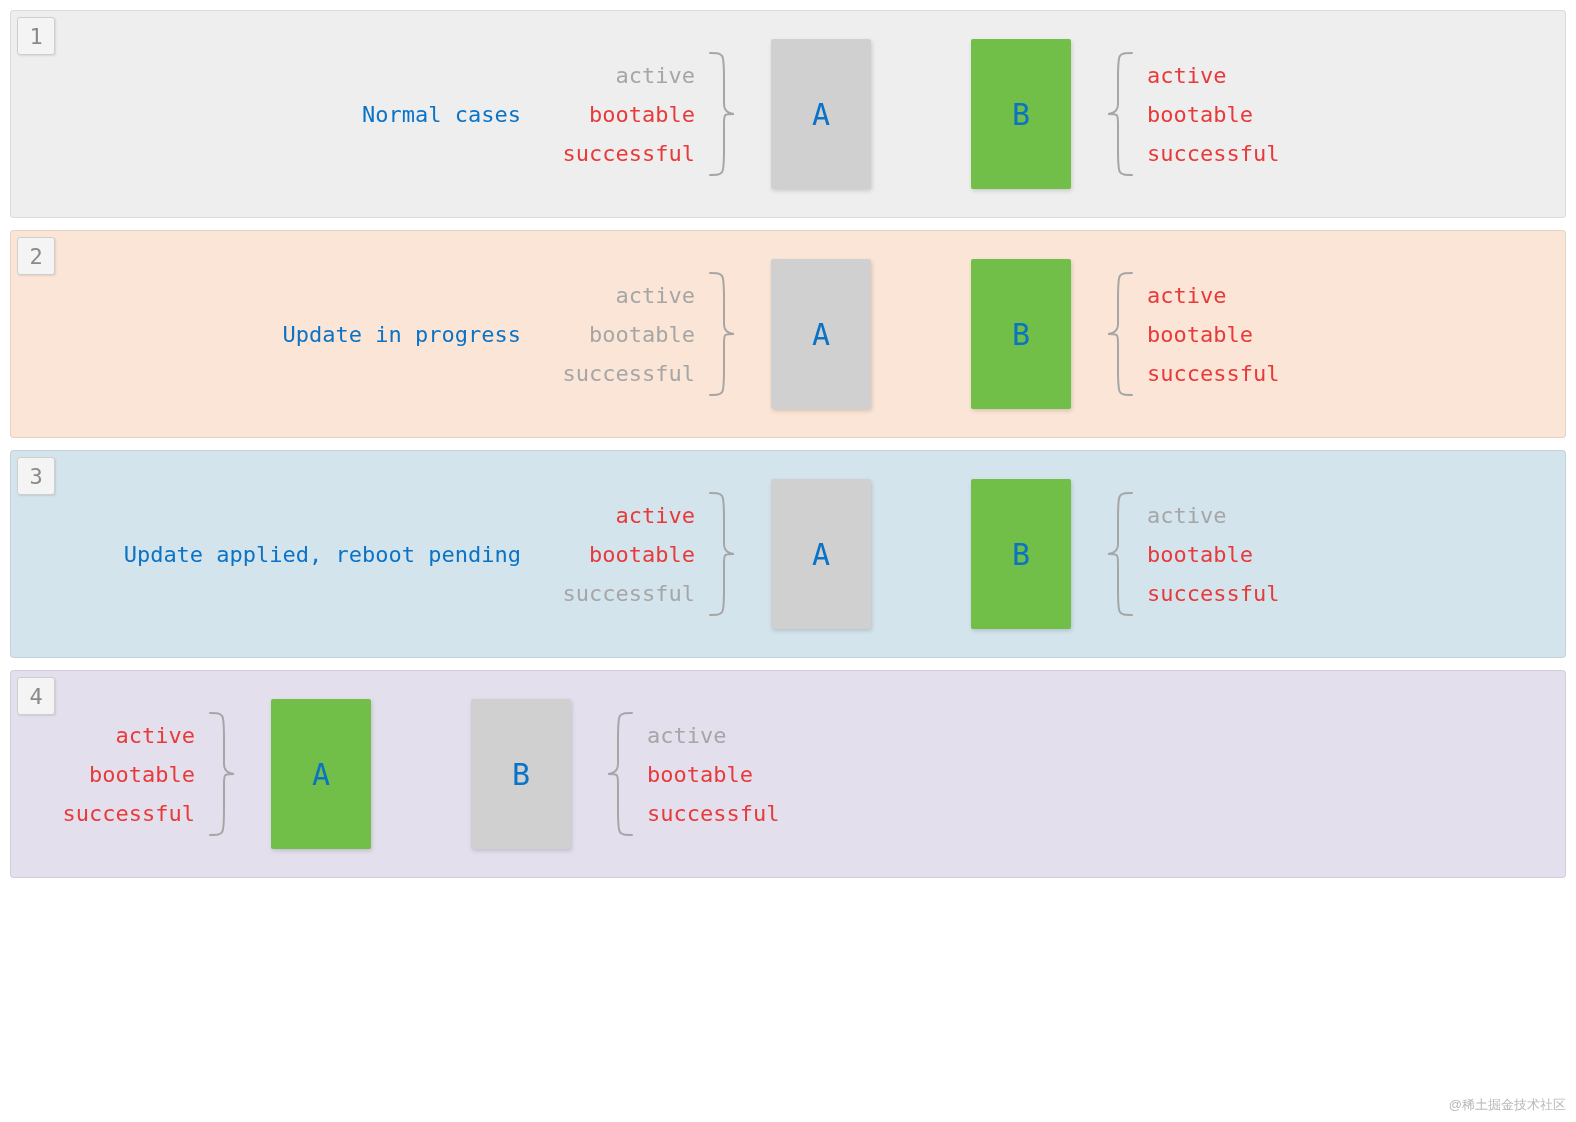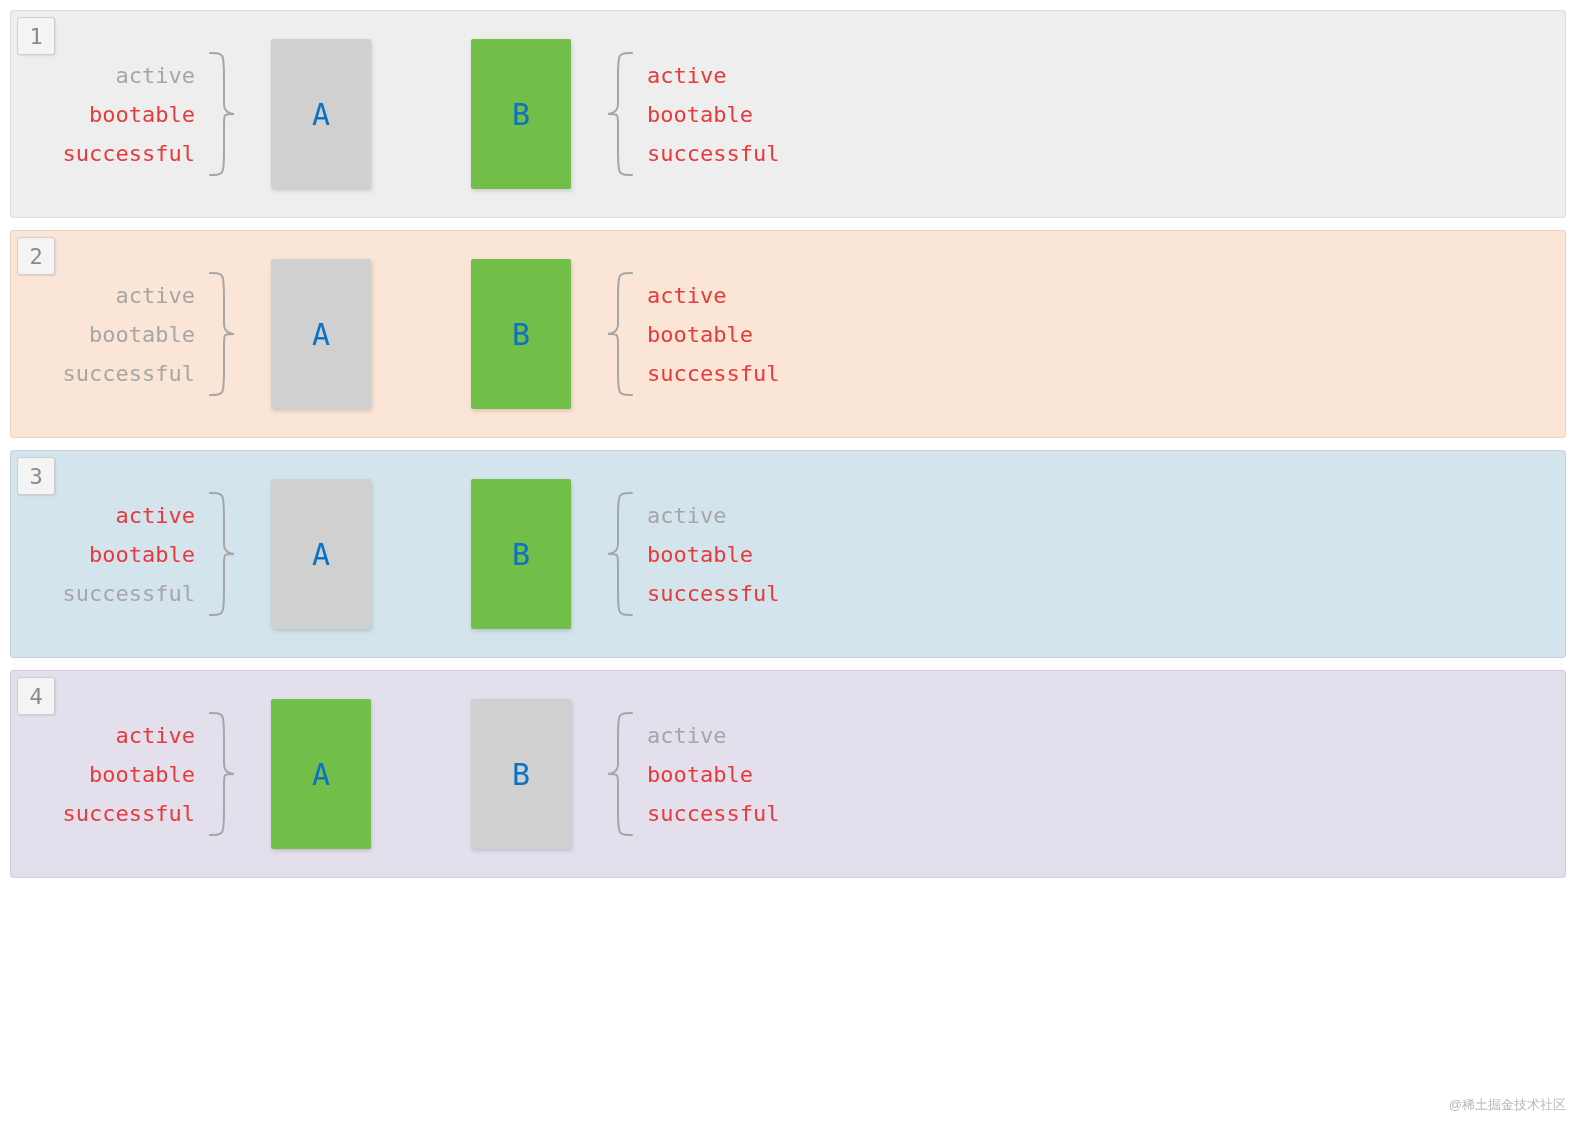--- a/index.html
+++ b/index.html
@@ -97,20 +97,21 @@
     color: #b8b8b8;
     text-align: right;
   }
 </style>
 </head>
 <body>
 
 <div id="container">
     <div class="row row-1">
       <div class="num-box">1</div>
+      <div class="title">Normal cases</div>
       <div class="attrs">
         <span class="c-grey">active</span>
         <span class="c-red">bootable</span>
         <span class="c-red">successful</span>
       </div>
       <div class="brace-holder">
         <svg width="30" height="130" viewBox="0 0 30 130" fill="none">
       <path d="M4 4 C18 4 18 4 18 30 L18 55 C18 65 28 65 28 65 C18 65 18 65 18 75 L18 100 C18 126 18 126 4 126" stroke="#a6a6a6" stroke-width="2" fill="none" stroke-linecap="round"></path>
     </svg>
       </div>
@@ -123,20 +124,21 @@
     </svg>
       </div>
       <div class="attrs-right">
         <span class="c-red">active</span>
         <span class="c-red">bootable</span>
         <span class="c-red">successful</span>
       </div>
     </div>
     <div class="row row-2">
       <div class="num-box">2</div>
+      <div class="title">Update in progress</div>
       <div class="attrs">
         <span class="c-grey">active</span>
         <span class="c-grey">bootable</span>
         <span class="c-grey">successful</span>
       </div>
       <div class="brace-holder">
         <svg width="30" height="130" viewBox="0 0 30 130" fill="none">
       <path d="M4 4 C18 4 18 4 18 30 L18 55 C18 65 28 65 28 65 C18 65 18 65 18 75 L18 100 C18 126 18 126 4 126" stroke="#a6a6a6" stroke-width="2" fill="none" stroke-linecap="round"></path>
     </svg>
       </div>
@@ -149,20 +151,21 @@
     </svg>
       </div>
       <div class="attrs-right">
         <span class="c-red">active</span>
         <span class="c-red">bootable</span>
         <span class="c-red">successful</span>
       </div>
     </div>
     <div class="row row-3">
       <div class="num-box">3</div>
+      <div class="title">Update applied, reboot pending</div>
       <div class="attrs">
         <span class="c-red">active</span>
         <span class="c-red">bootable</span>
         <span class="c-grey">successful</span>
       </div>
       <div class="brace-holder">
         <svg width="30" height="130" viewBox="0 0 30 130" fill="none">
       <path d="M4 4 C18 4 18 4 18 30 L18 55 C18 65 28 65 28 65 C18 65 18 65 18 75 L18 100 C18 126 18 126 4 126" stroke="#a6a6a6" stroke-width="2" fill="none" stroke-linecap="round"></path>
     </svg>
       </div>

